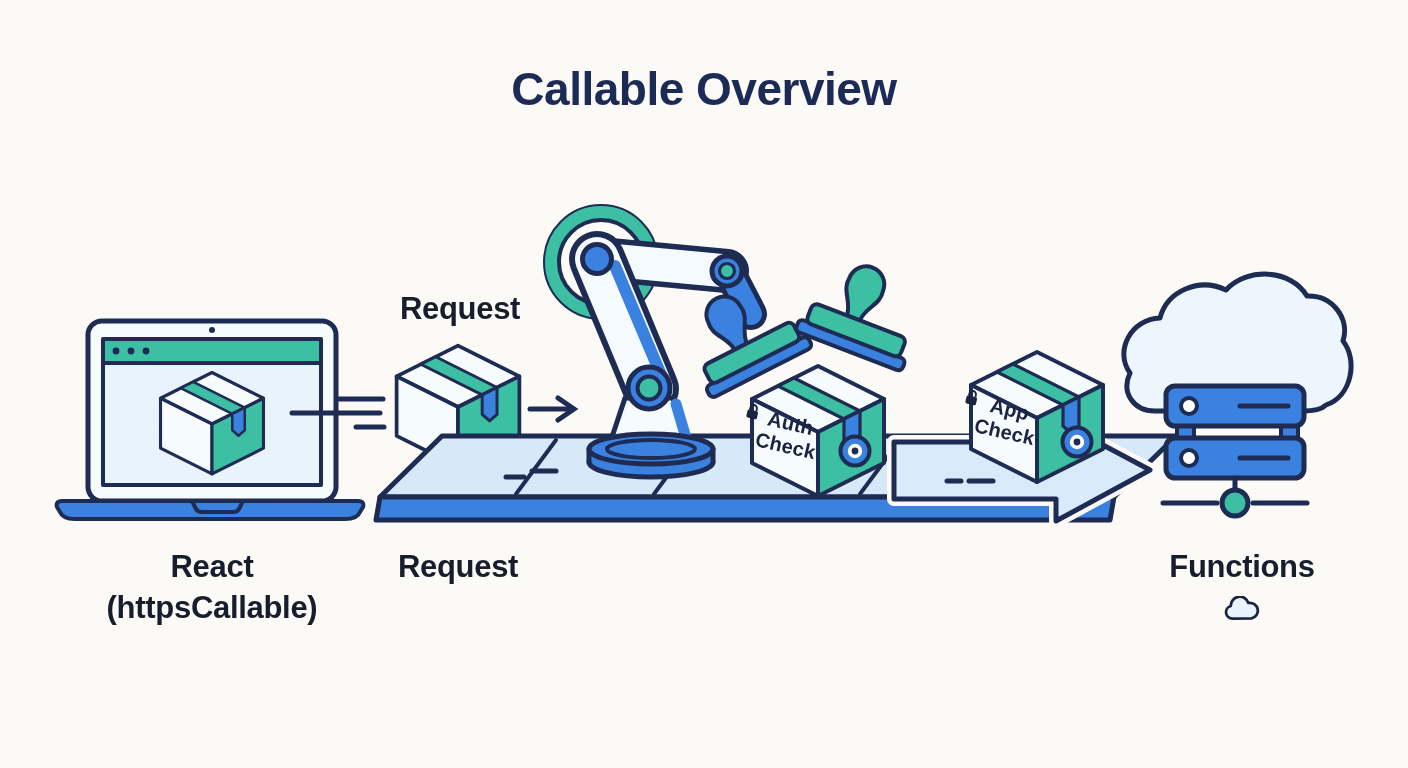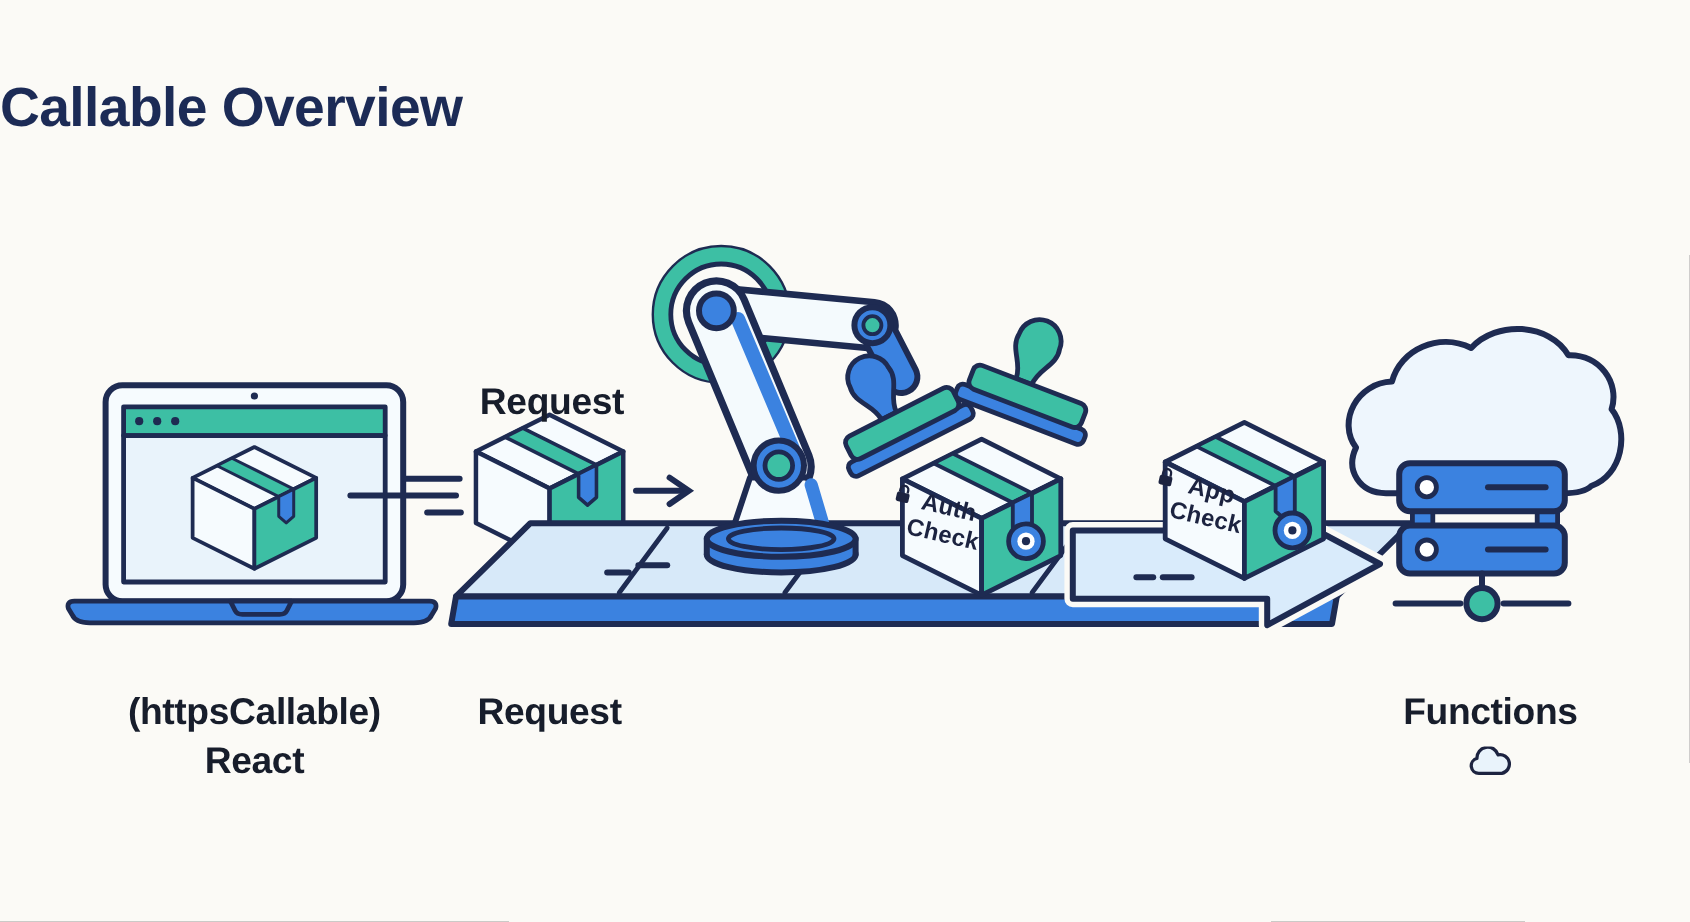--- a/index.html
+++ b/index.html
@@ -22,24 +22,23 @@
   .ln4{stroke:var(--navy);stroke-width:4;stroke-linecap:round;fill:none;}
   .fw{fill:#f6fbfe;} .fb{fill:var(--blue);} .ft{fill:var(--teal);}
   .fbelt{fill:var(--belt);} .fscreen{fill:var(--screen);}
   .fnavy{fill:var(--navy);} .fnone{fill:none;} .farrow{fill:var(--arrow-fill);}
   .fcloud{fill:#eef6fd;}
   
   .label{
     position:absolute;color:var(--label-dark);font-weight:700;
     font-size:31px;text-align:center;letter-spacing:-0.3px;line-height:41px;
     white-space:nowrap;
-    margin-top:26px;
   }
   .title{
-    position:absolute;top:62px;left:0;width:100%;text-align:left;
+    position:absolute;top:62px;left:0;width:100%;text-align:center;
     color:var(--title-navy);font-size:46px;font-weight:700;letter-spacing:-0.5px;
   }
   .box-text{
     position:absolute;width:92px;text-align:center;color:#1c2340;
     font-size:20px;line-height:23px;font-weight:700;transform:rotate(13deg);
     letter-spacing:0.2px;
   }
   .box-text .l1{display:flex;align-items:center;justify-content:center;gap:5px;}
   .functions-label{display:flex;align-items:center;justify-content:center;gap:9px;}
   .functions-label svg{position:static;}
@@ -189,22 +188,22 @@
       <path d="M1163,503 h54 M1253,503 h54" class="ln"></path>
       <circle cx="1235" cy="503" r="13" class="ft o5"></circle>
     </g>
   </svg>
 
   <div class="title">Callable Overview</div>
 
   <div class="label" style="left:375px;top:288px;width:170px;">Request</div>
 
   <div class="label" style="left:86px;top:546px;width:252px;">
+    <div>React</div>
     <div>(httpsCallable)</div>
-    <div>React</div>
   </div>
 
   <div class="label" style="left:373px;top:546px;width:170px;">Request</div>
 
 
   <div class="label functions-label" style="left:1117px;top:546px;width:250px;flex-direction:column;">
     <span>Functions</span>
     <svg width="36" height="26" viewBox="0 0 34 24">
       <path d="M8,21 a6,6 0 0 1 -1.6,-11.8 a8.5,8.5 0 0 1 16.6,-2.9 a5.6,5.6 0 0 1 3,14.6 z" fill="#e9f3fb" stroke="#1c2340" stroke-width="2.6" stroke-linejoin="round"></path>
     </svg>

